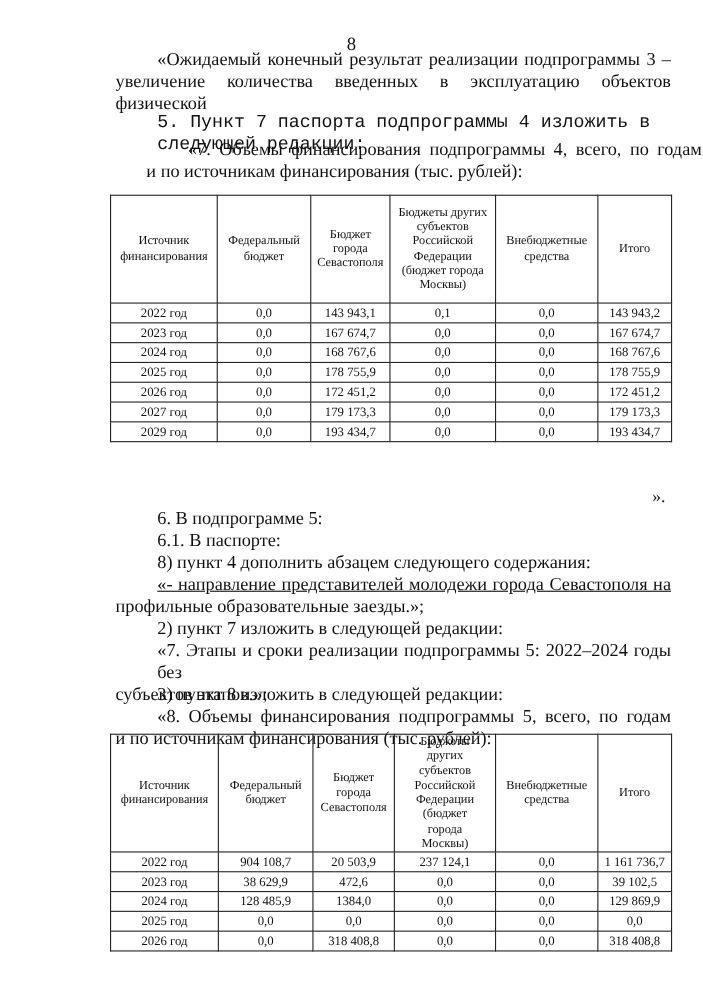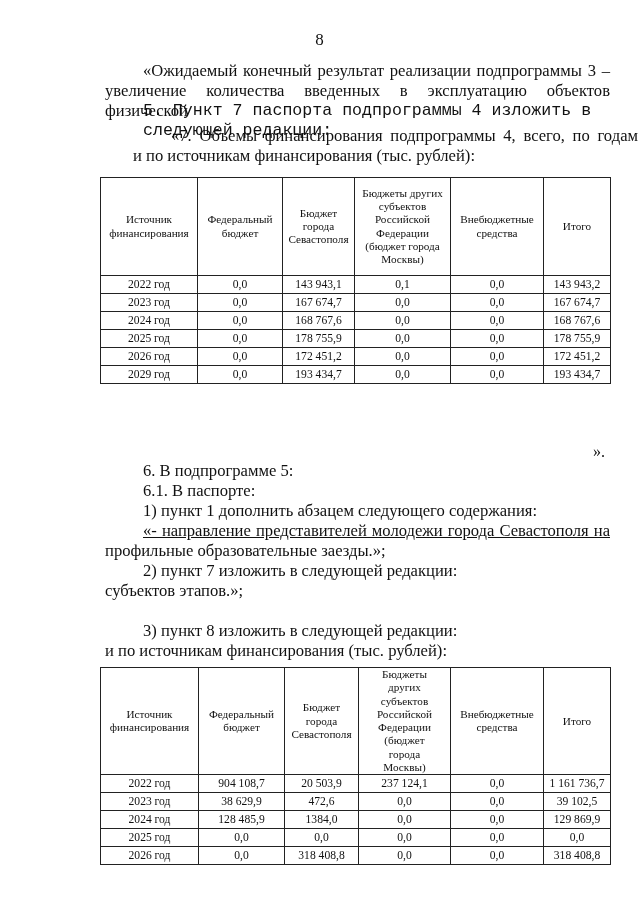--- a/index.html
+++ b/index.html
@@ -13,21 +13,21 @@
   table.fin td, table.fin th { border: 1px solid #222; text-align: center; vertical-align: middle;
               padding: 0 2px; font-weight: normal; }
   table.fin tbody td { height: 17px; line-height: 15px; font-size: 11.6px; }
   .closing { position: absolute; left: 593px; top: 443px; font-size: 16px; }
 </style>
 </head>
 <body>
 
 <div class="page-num">8</div>
 
-<div class="para" style="top:61px;">
+<div class="para" style="top:44px;">
   <div class="justify" style="padding-left:38px;">«Ожидаемый конечный результат реализации подпрограммы 3 –</div>
   <div class="justify">увеличение количества введенных в эксплуатацию объектов физической</div>
 </div>
 <div class="para" style="top:101px; padding-left:38px; width:467px;font-family:Liberation Mono, monospace;">5. Пункт 7 паспорта подпрограммы 4 изложить в следующей редакции:</div>
 <div class="para" style="top:126px;margin-left:28px;">
   <div class="justify" style="padding-left:38px;">«7. Объемы финансирования подпрограммы 4, всего, по годам</div>
   <div>и по источникам финансирования (тыс. рублей):</div>
 </div>
 
 <table class="fin" style="top:177px;">
@@ -84,44 +84,54 @@
       </tr>
     <tr>
         <td>2026 год</td>
         <td>0,0</td>
         <td>172 451,2</td>
         <td>0,0</td>
         <td>0,0</td>
         <td>172 451,2</td>
       </tr>
     <tr>
+        <td>2027 год</td>
+        <td>0,0</td>
+        <td>179 173,3</td>
+        <td>0,0</td>
+        <td>0,0</td>
+        <td>179 173,3</td>
+      </tr>
+    <tr>
         <td>2029 год</td>
         <td>0,0</td>
         <td>193 434,7</td>
         <td>0,0</td>
         <td>0,0</td>
         <td>193 434,7</td>
       </tr>
   </tbody>
 </table>
 <div class="closing">».</div>
 
 <div class="para" style="top:461px; padding-left:38px; width:467px;">6. В подпрограмме 5:</div>
 <div class="para" style="top:481px; padding-left:38px; width:467px;">6.1. В паспорте:</div>
-<div class="para" style="top:501px; padding-left:38px; width:467px;">1) пункт 1 дополнить абзацем следующего содержания:</div>
+<div class="para" style="top:501px; padding-left:38px; width:467px;">8) пункт 4 дополнить абзацем следующего содержания:</div>
 <div class="para" style="top:521px;">
   <div class="justify" style="padding-left:38px;text-decoration:underline;">«- направление представителей молодежи города Севастополя на</div>
   <div>профильные образовательные заезды.»;</div>
 </div>
 <div class="para" style="top:561px; padding-left:38px; width:467px;">2) пункт 7 изложить в следующей редакции:</div>
 <div class="para" style="top:581px;">
+  <div class="justify" style="padding-left:38px;">«7. Этапы и сроки реализации подпрограммы 5: 2022–2024 годы без</div>
   <div>субъектов этапов.»;</div>
 </div>
 <div class="para" style="top:621px; padding-left:38px; width:467px;font-family:Liberation Serif, serif;">3) пункт 8 изложить в следующей редакции:</div>
 <div class="para" style="top:641px;">
+  <div class="justify" style="padding-left:38px;">«8. Объемы финансирования подпрограммы 5, всего, по годам</div>
   <div>и по источникам финансирования (тыс. рублей):</div>
 </div>
 
 <table class="fin" style="top:667px;">
   <colgroup>
     <col style="width:98px">
       <col style="width:86px">
       <col style="width:74px">
       <col style="width:92px">
       <col style="width:93px">

